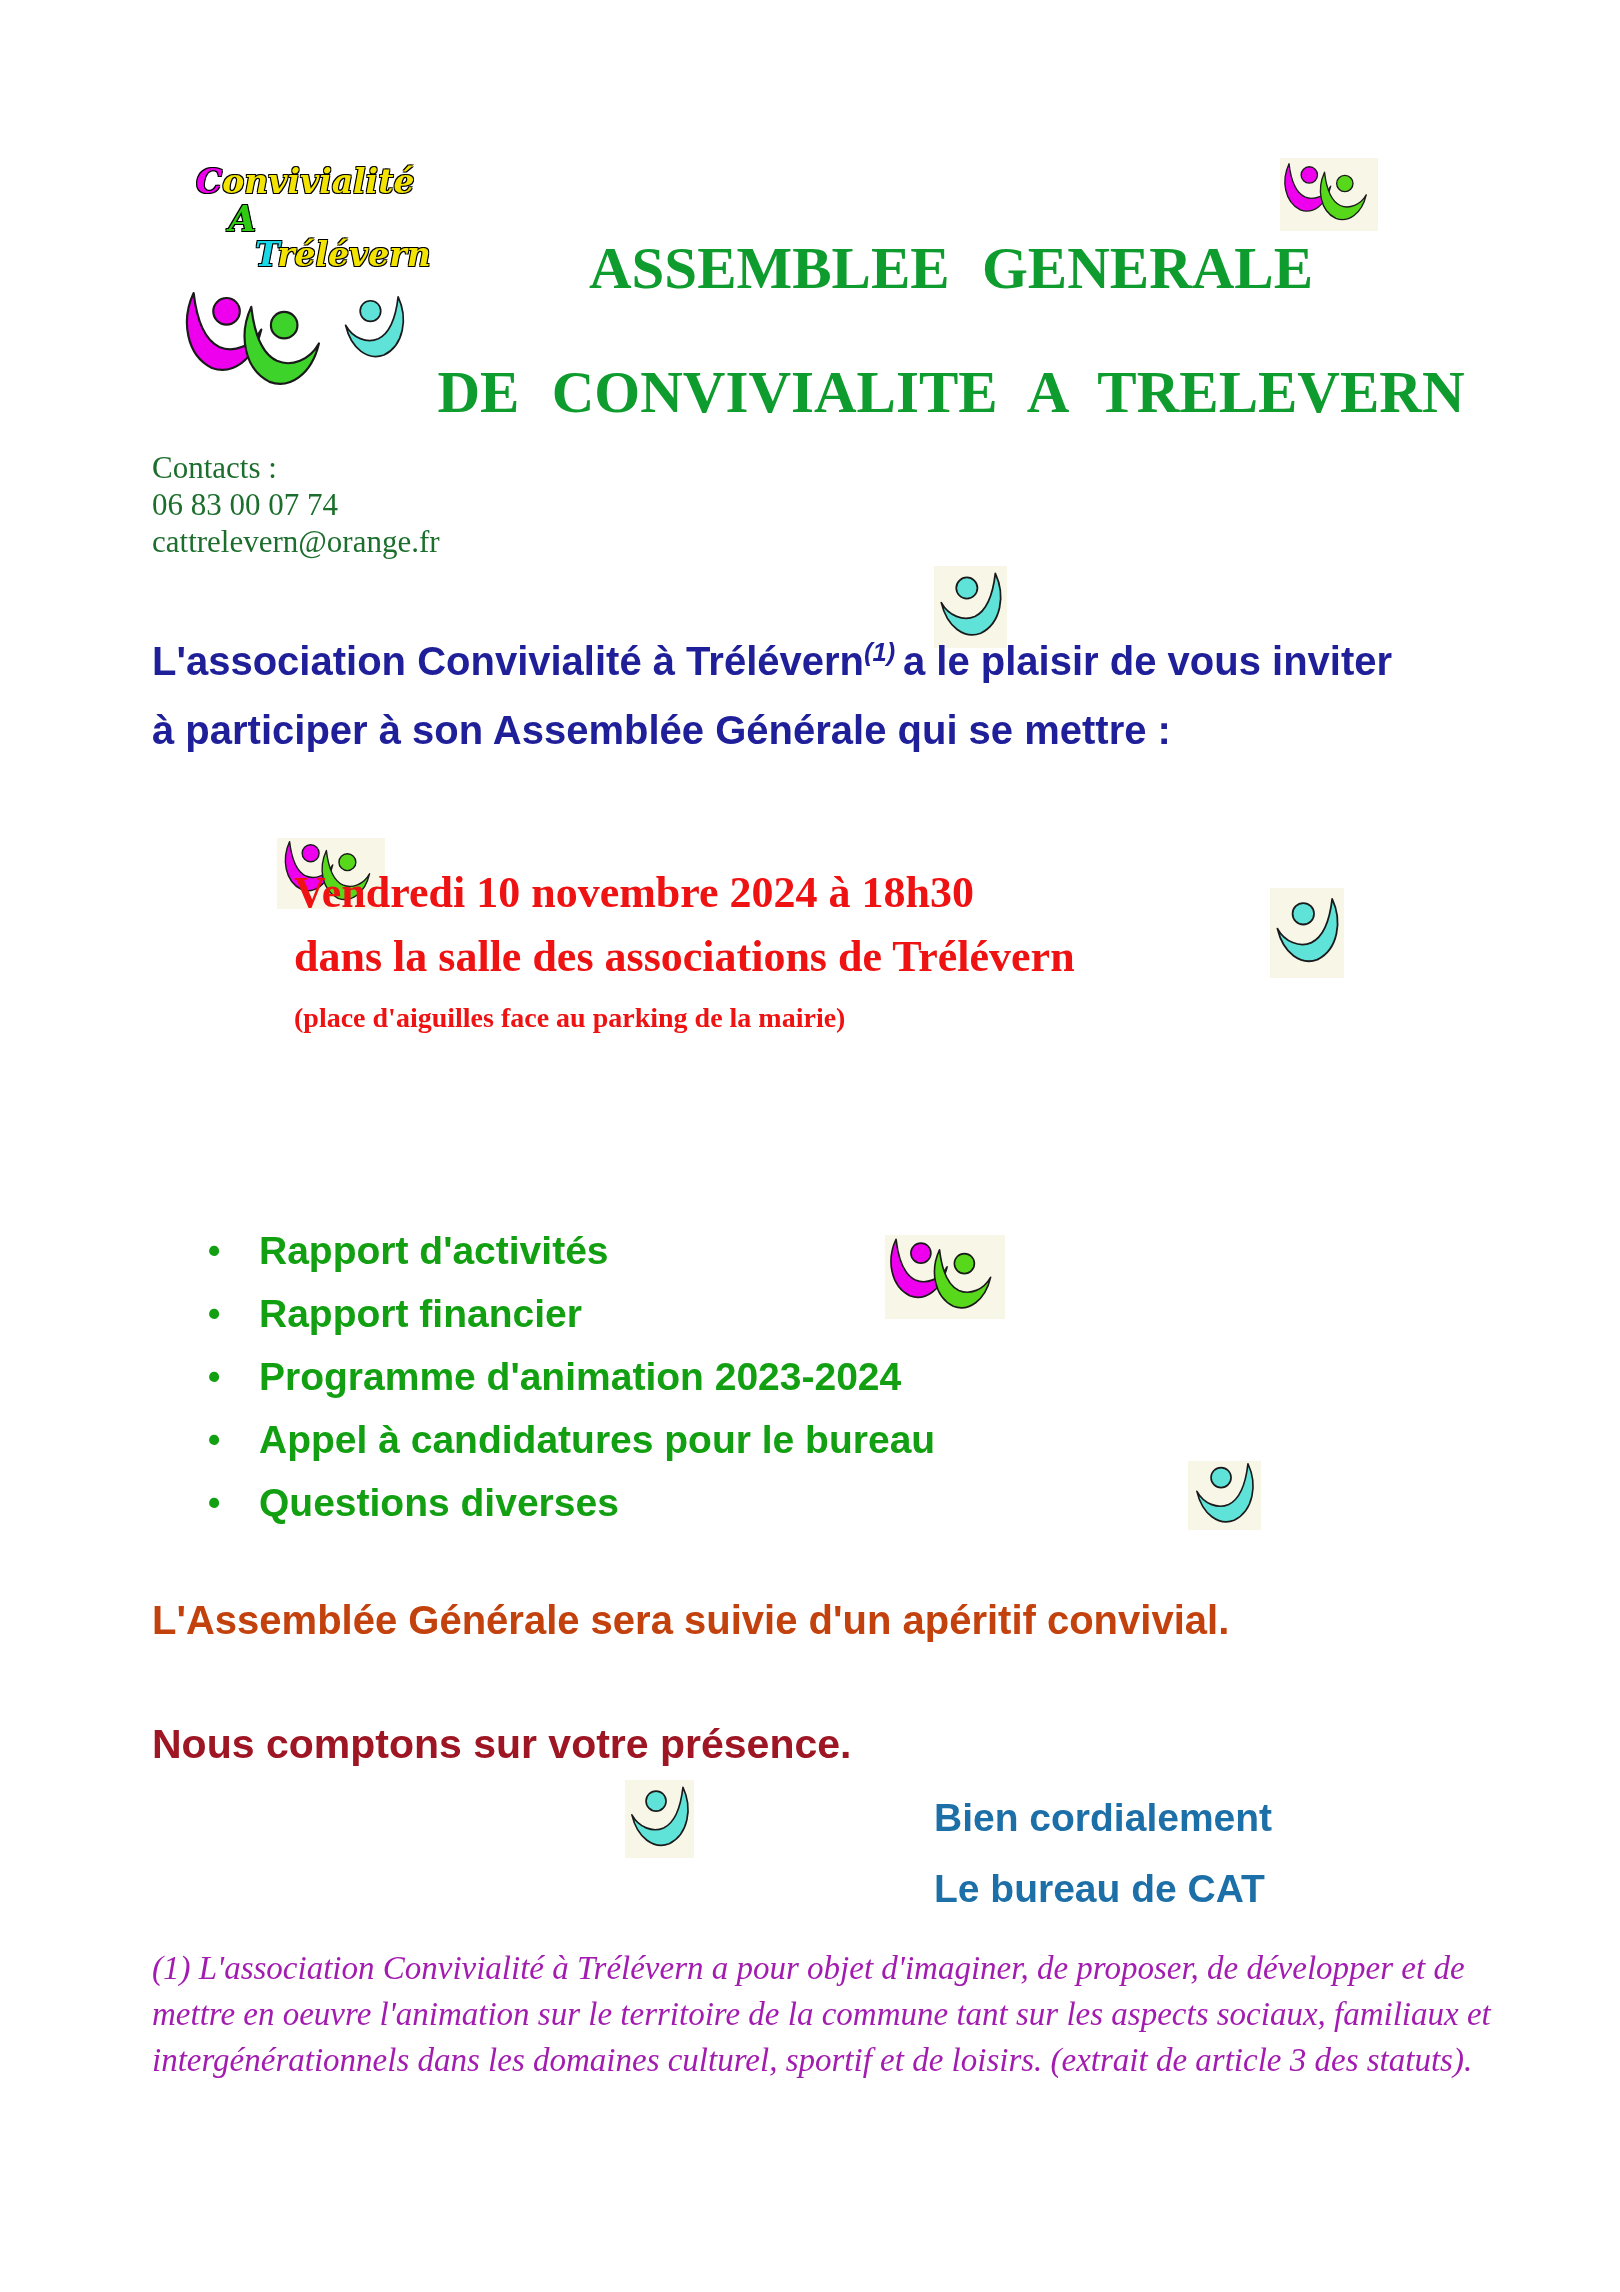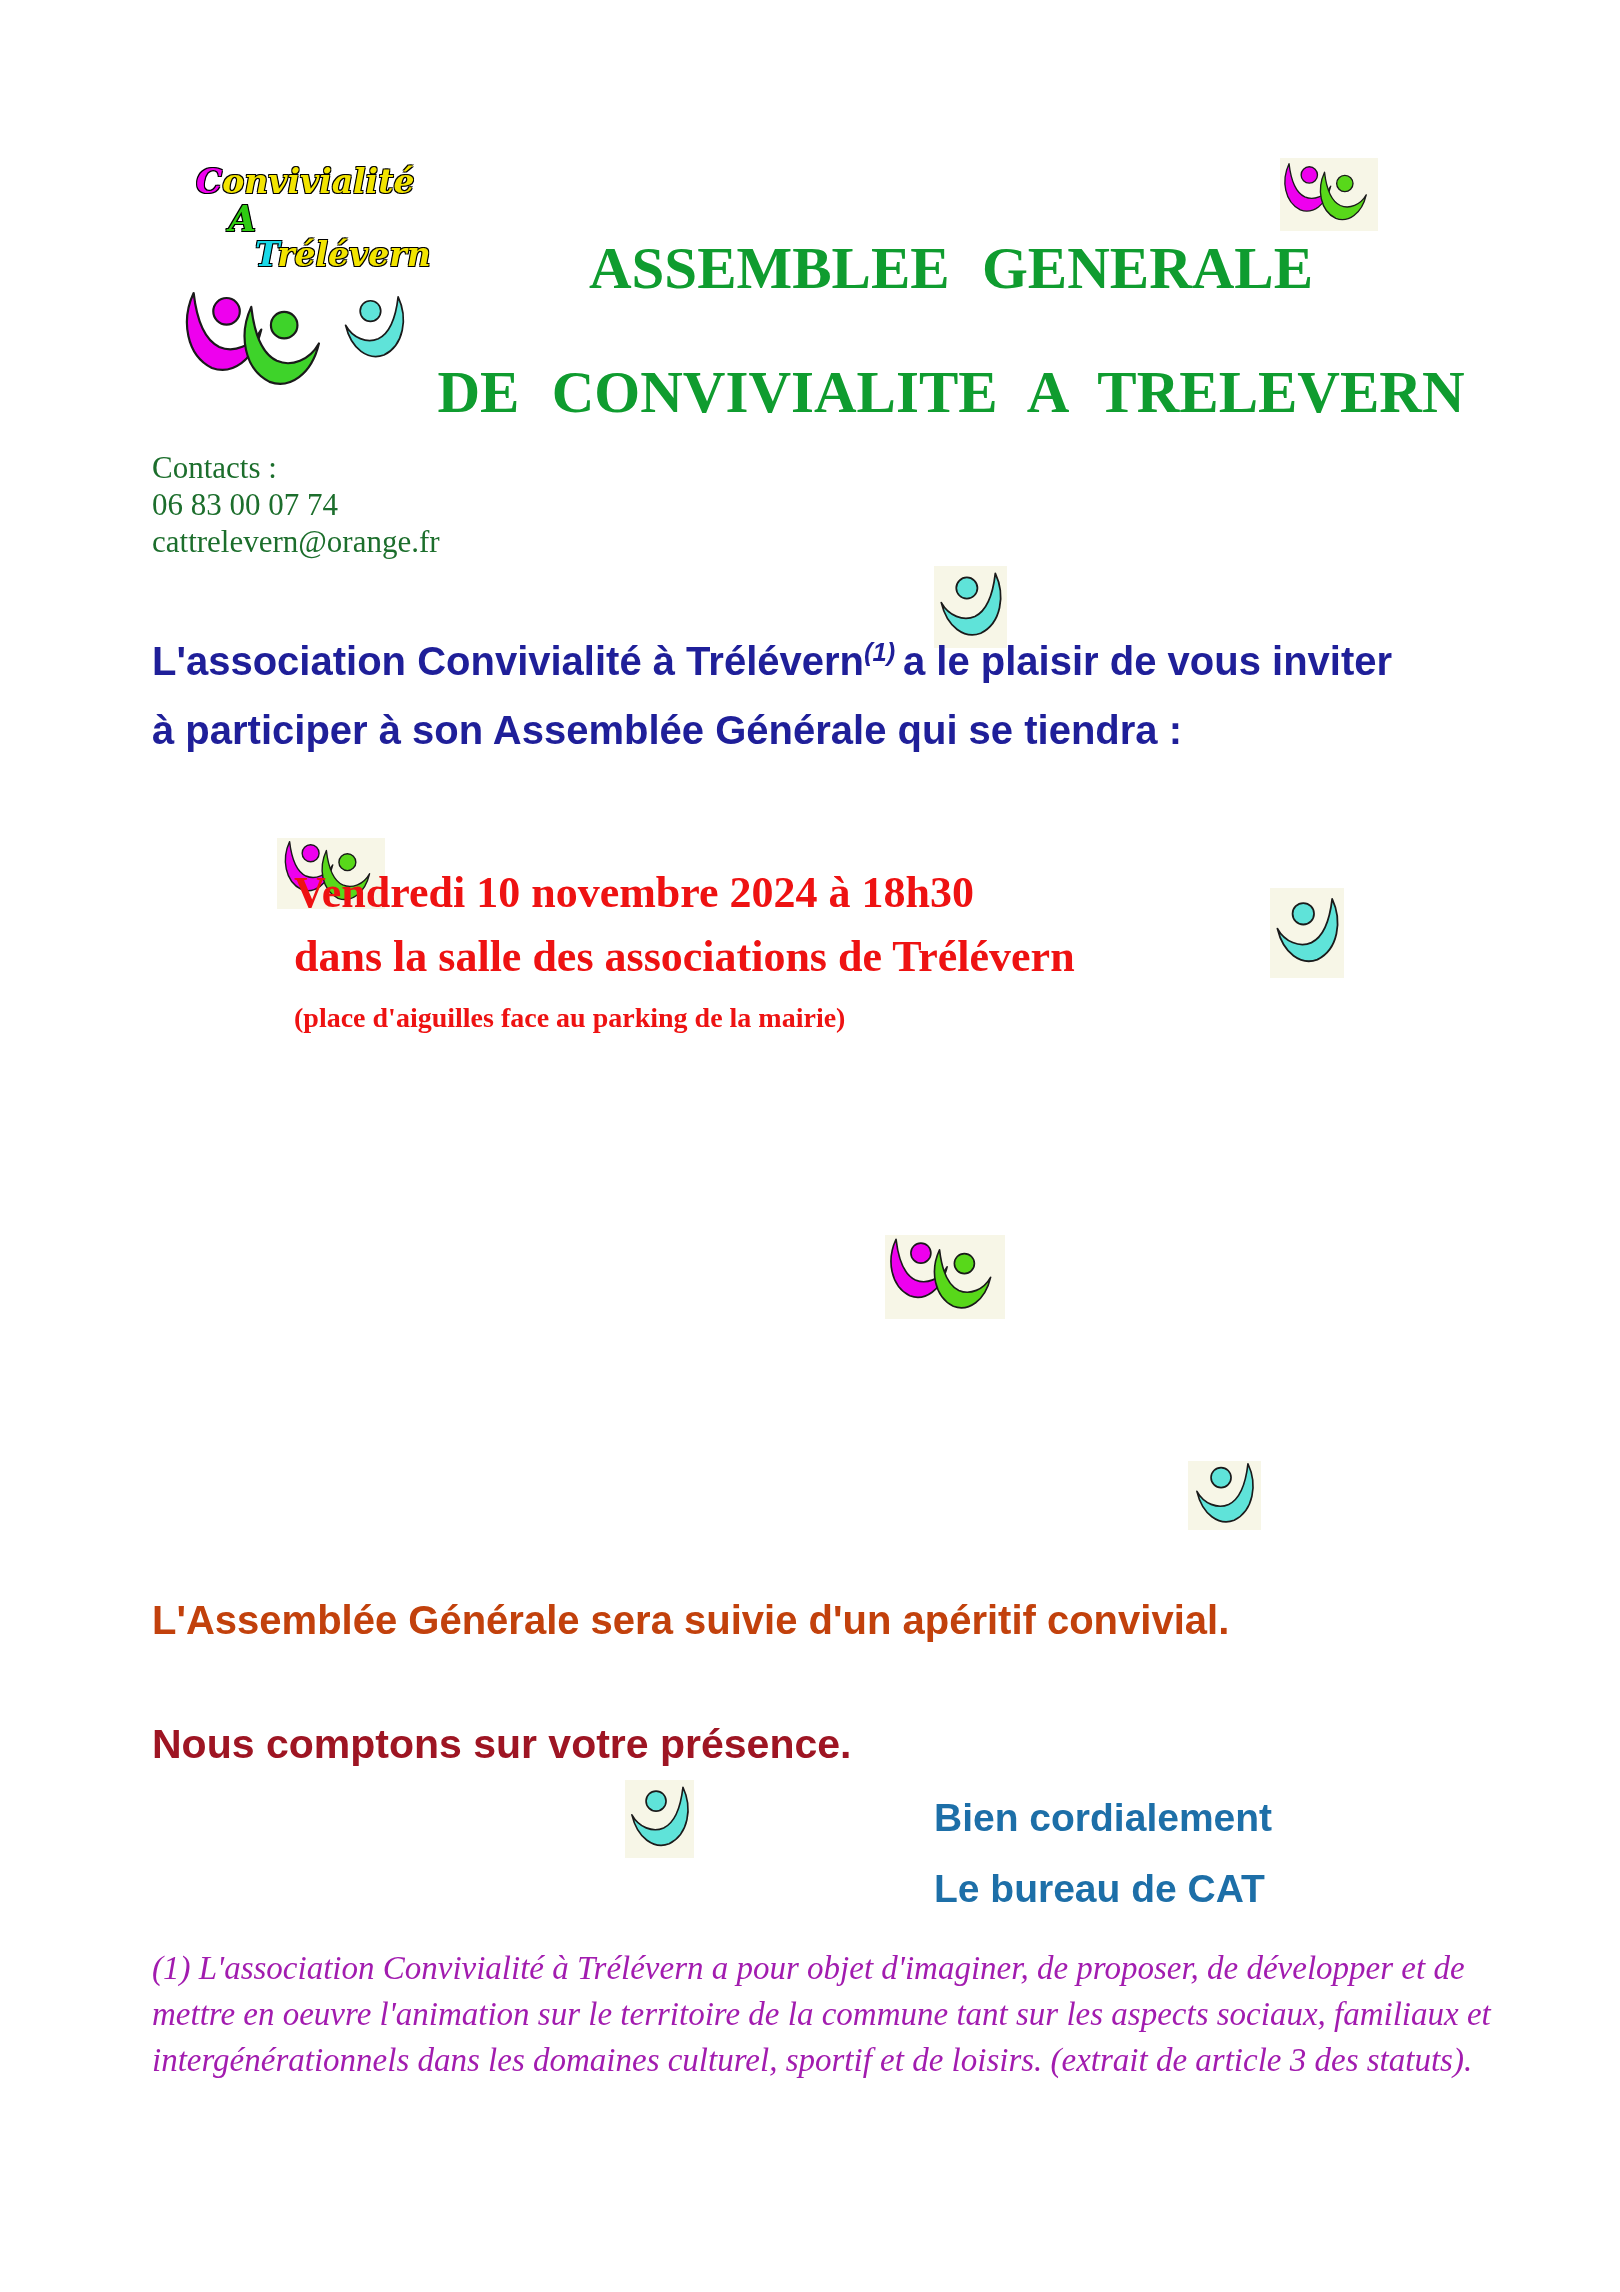--- a/index.html
+++ b/index.html
@@ -140,21 +140,21 @@
   </div>
 
   <div class="icon-box" style="left:934px;top:566px;width:73px;height:82px;">
     <svg viewBox="0 0 100 100">
         <use href="#fig-right" width="100" height="100" class="fill-cyan"></use>
       </svg>
   </div>
 
   <div class="intro">
     <span>L'association Convivialité à Trélévern</span><sup>(1)</sup><span>a le plaisir de vous inviter</span><br>
-    <span>à participer à son Assemblée Générale qui se tiendra :</span>
+    <span>à participer à son Assemblée Générale qui se mettre :</span>
   </div>
 
   <div class="icon-box" style="left:277px;top:838px;width:108px;height:71px;">
     <svg viewBox="0 0 160 112">
       <use href="#fig-left" x="0" y="2" width="92" height="92" class="fill-magenta"></use>
       <use href="#fig-left" x="58" y="16" width="92" height="92" class="fill-green"></use>
     </svg>
   </div>
 
   <div class="icon-box" style="left:1270px;top:888px;width:74px;height:90px;">
@@ -163,20 +163,27 @@
       </svg>
   </div>
 
   <div class="event-block">
     <div class="event-dt">Vendredi 10 novembre 2024 à 18h30</div>
     <div class="event-loc">dans la salle des associations de Trélévern</div>
     <div class="event-detail">(place d'aiguilles face au parking de la mairie)</div>
   </div>
 
 
+  <ul class="agenda-list">
+    <li>Rapport d'activités</li>
+    <li>Rapport financier</li>
+    <li>Programme d'animation 2023-2024</li>
+    <li>Appel à candidatures pour le bureau</li>
+    <li>Questions diverses</li>
+  </ul>
 
   <div class="icon-box" style="left:885px;top:1235px;width:120px;height:84px;">
     <svg viewBox="0 0 160 112">
       <use href="#fig-left" x="0" y="2" width="92" height="92" class="fill-magenta"></use>
       <use href="#fig-left" x="58" y="16" width="92" height="92" class="fill-green"></use>
     </svg>
   </div>
 
   <div class="icon-box" style="left:1188px;top:1461px;width:73px;height:69px;">
     <svg viewBox="0 0 100 100">

